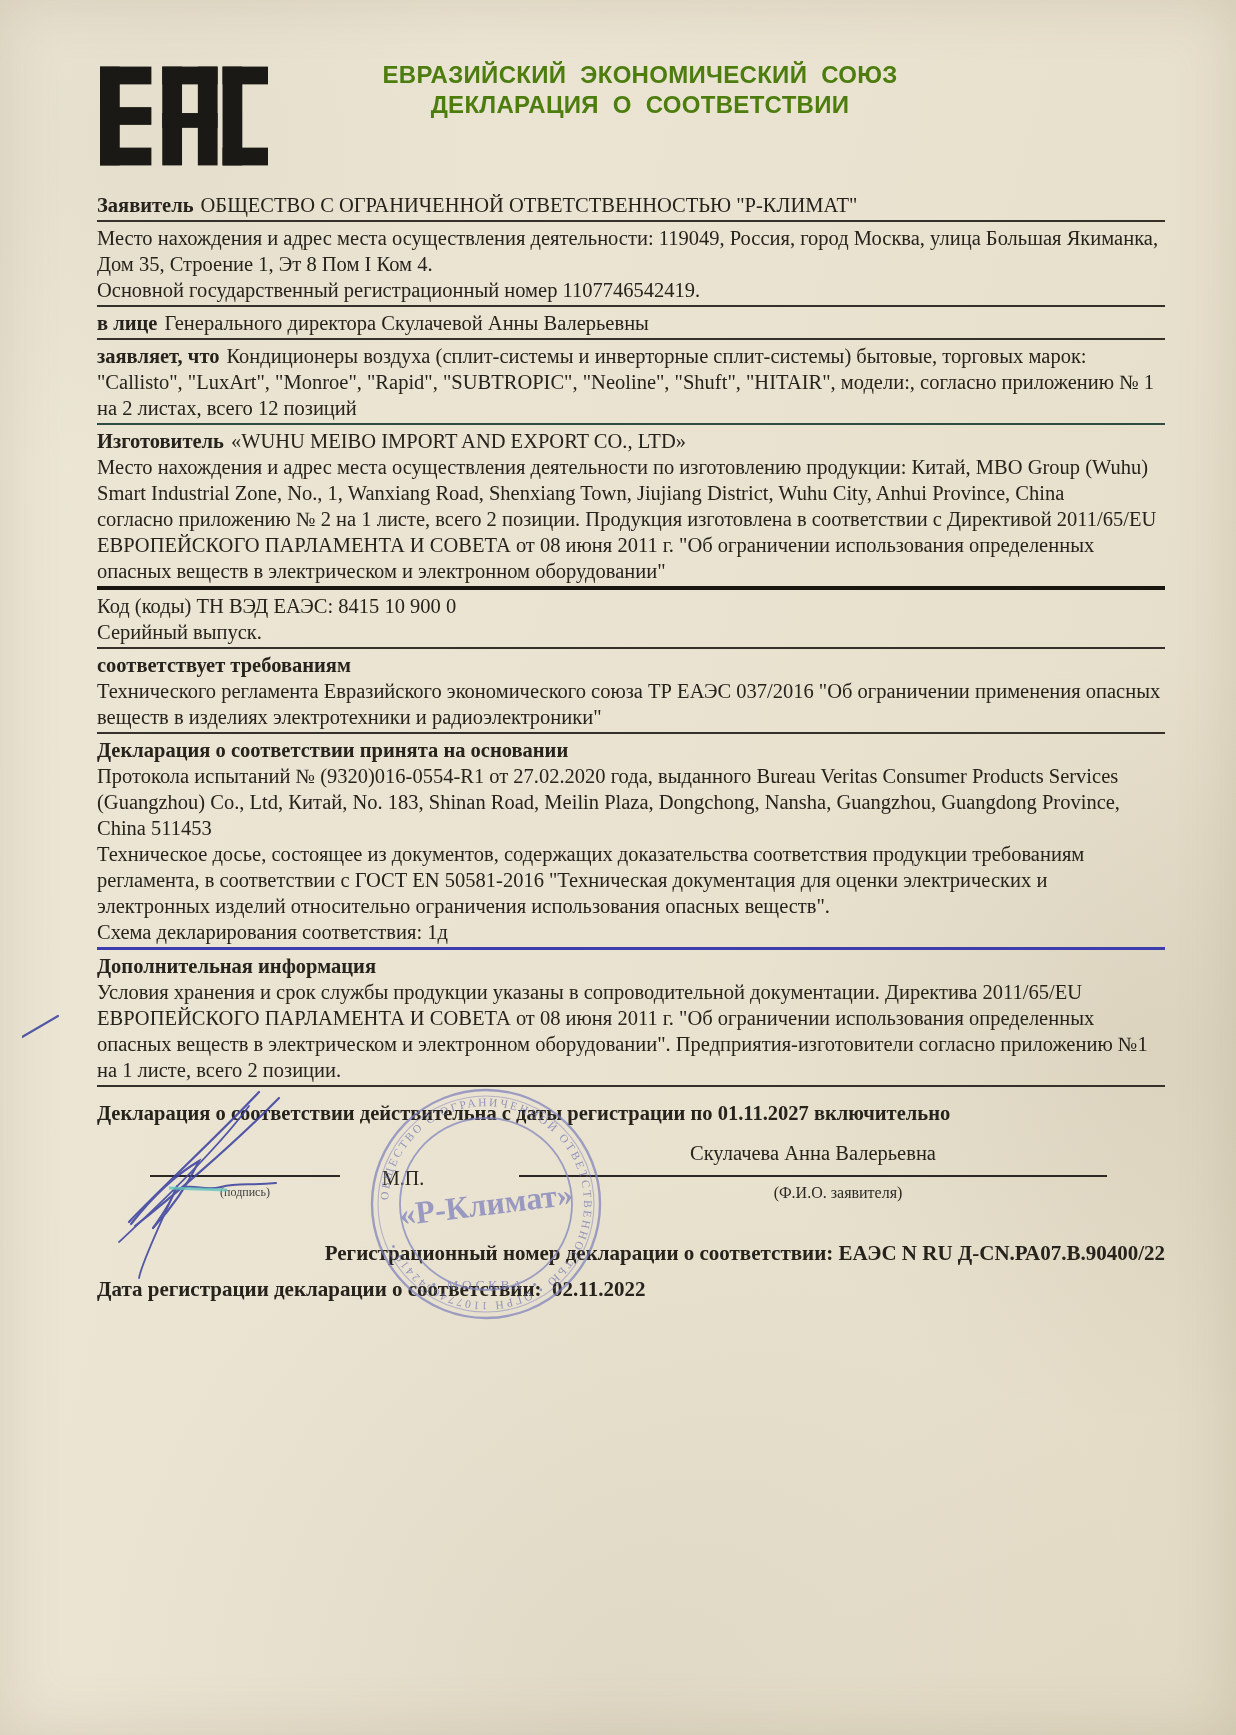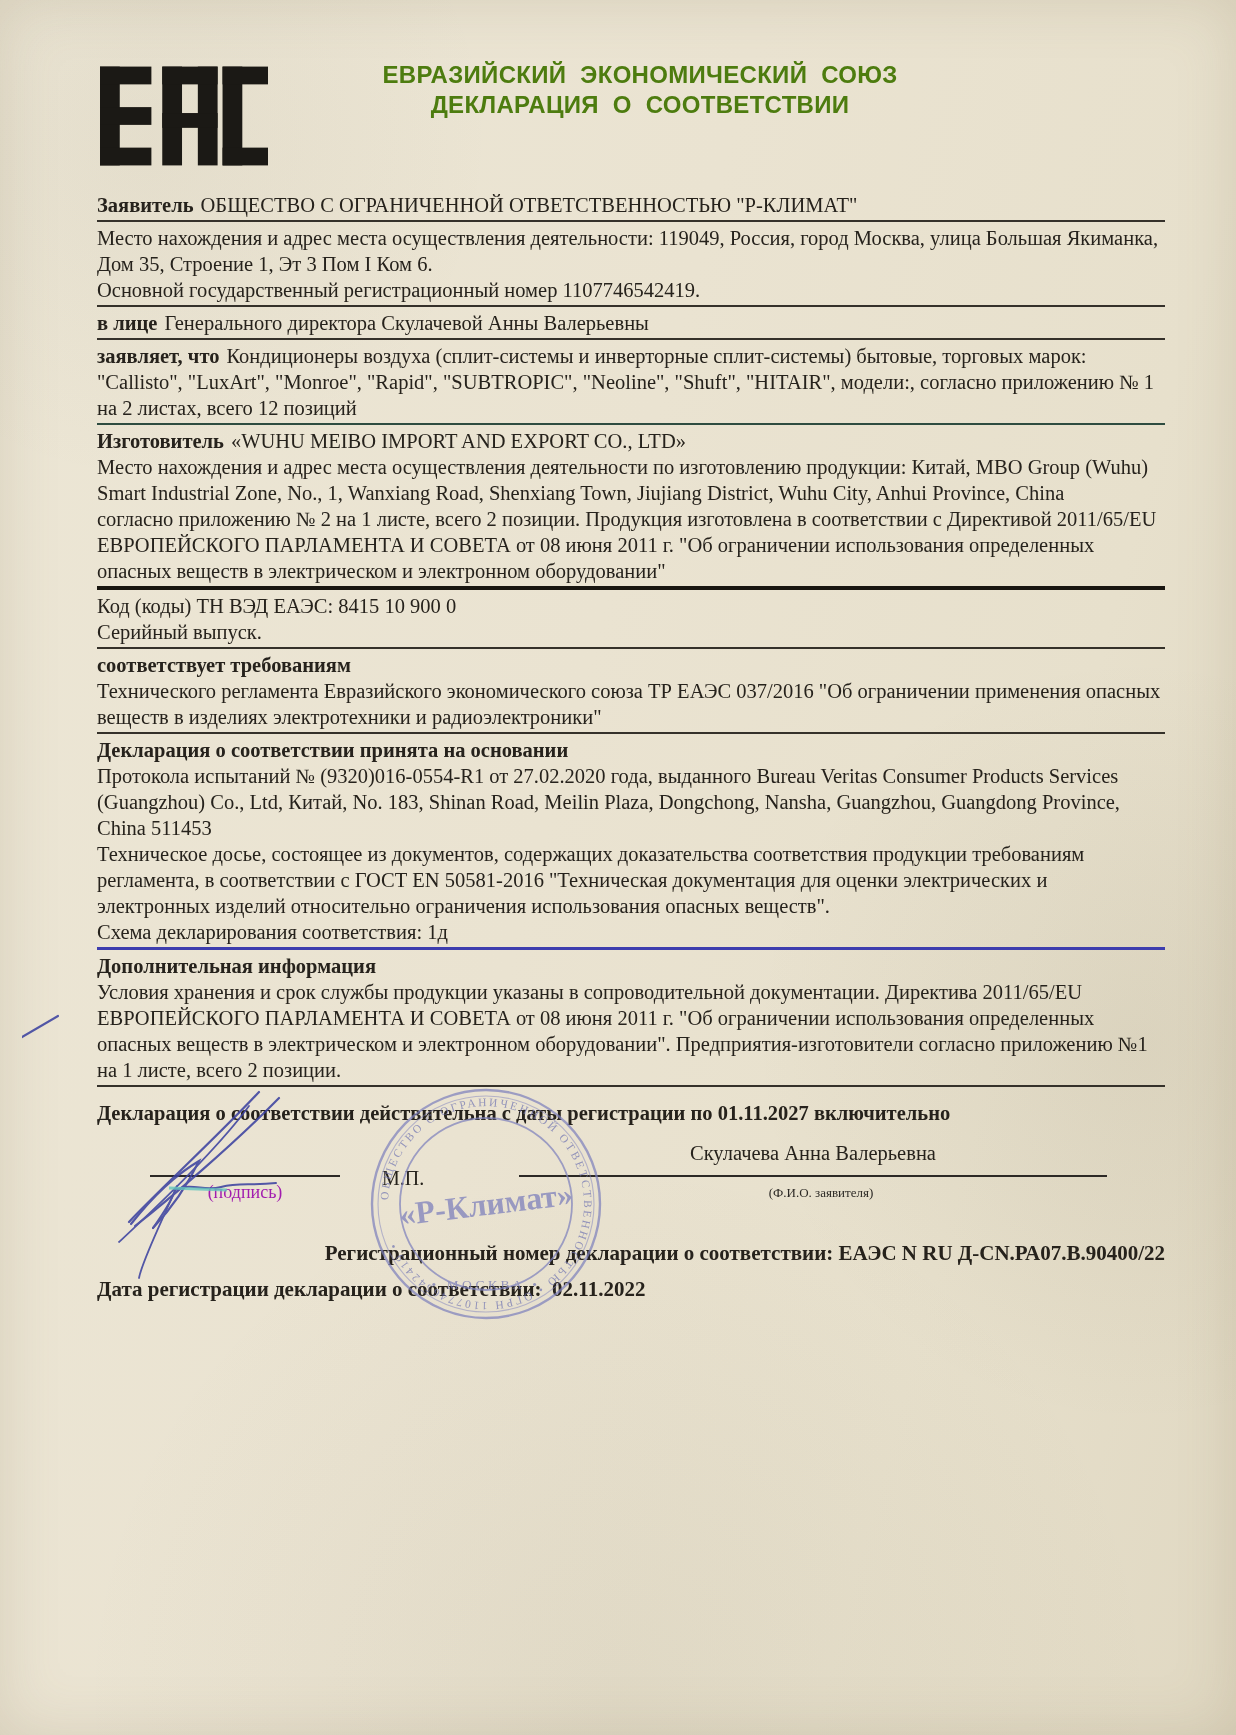--- a/index.html
+++ b/index.html
@@ -29,25 +29,25 @@
   .rule{border-top:2.5px solid #35312a;margin:2px 0 3px 0;height:0;}
   .rule.thin{border-top-width:2px;}
   .rule.green{border-top-color:#2e4c40;}
   .rule.thick{border-top:4px solid #191610;}
   .rule.blue{border-top:3px solid #3d3dae;}
   .hbold{font-weight:bold;}
   .validity{font-weight:bold;margin-top:13px !important;}
   
   .sigblock{position:relative;height:96px;margin-top:6px;}
   .sig-line-left{position:absolute;left:53px;top:43px;width:190px;border-bottom:2px solid #2c2925;}
-  .sig-cap-left{position:absolute;left:58px;top:47px;width:180px;text-align:center;font-size:18px;color:#a21caf;}
+  .sig-cap-left{position:absolute;left:58px;top:47px;width:180px;text-align:center;font-size:12px;color:#404040;}
   .mp{position:absolute;left:285px;top:33px;font-size:20px;}
   .sig-line-right{position:absolute;left:422px;top:43px;width:588px;border-bottom:2px solid #2c2925;}
   .sig-name{position:absolute;left:422px;top:8px;width:588px;text-align:center;font-size:20.5px;}
-  .sig-cap-right{position:absolute;left:430px;top:48px;width:588px;text-align:center;font-size:13px;color:#2c2925;}
+  .sig-cap-right{position:absolute;left:447px;top:48px;width:588px;text-align:center;font-size:16px;color:#2c2925;}
   .regline{font-weight:bold;margin-top:12px !important;font-size:21px;text-align:right;}
   .dateline{font-weight:bold;margin-top:10px !important;font-size:21px;}
   
   .stamp-svg{position:absolute;left:228px;top:-90px;pointer-events:none;z-index:3;}
   .sign-svg{position:absolute;left:-75px;top:-160px;pointer-events:none;z-index:4;}
   .stamp-text{font-family:"Liberation Serif","DejaVu Serif",serif;}
 </style>
 </head>
 <body>
 
@@ -77,21 +77,21 @@
 <div class="title">
   <div>ЕВРАЗИЙСКИЙ ЭКОНОМИЧЕСКИЙ СОЮЗ</div>
   <div>ДЕКЛАРАЦИЯ О СООТВЕТСТВИИ</div>
 </div>
 
 <div class="doc">
 
   <p><span class="lbl">Заявитель</span><span>ОБЩЕСТВО С ОГРАНИЧЕННОЙ ОТВЕТСТВЕННОСТЬЮ "Р-КЛИМАТ"</span></p>
   <div class="rule"></div>
 
-  <p>Место нахождения и адрес места осуществления деятельности: 119049, Россия, город Москва, улица Большая Якиманка, Дом 35, Строение 1, Эт 3 Пом I Ком 6.</p>
+  <p>Место нахождения и адрес места осуществления деятельности: 119049, Россия, город Москва, улица Большая Якиманка, Дом 35, Строение 1, Эт 8 Пом I Ком 4.</p>
   <p>Основной государственный регистрационный номер 1107746542419.</p>
   <div class="rule thin"></div>
 
   <p><span class="lbl">в лице</span><span>Генерального директора Скулачевой Анны Валерьевны</span></p>
   <div class="rule thin"></div>
 
   <p><span class="lbl">заявляет, что</span><span>Кондиционеры воздуха (сплит-системы и инверторные сплит-системы) бытовые, торговых марок: "Callisto", "LuxArt", "Monroe", "Rapid", "SUBTROPIC", "Neoline", "Shuft", "HITAIR", модели:, согласно приложению № 1 на 2 листах, всего 12 позиций</span></p>
   <div class="rule green"></div>
 
   <p><span class="lbl">Изготовитель</span><span>«WUHU MEIBO IMPORT AND EXPORT CO., LTD»</span></p>

